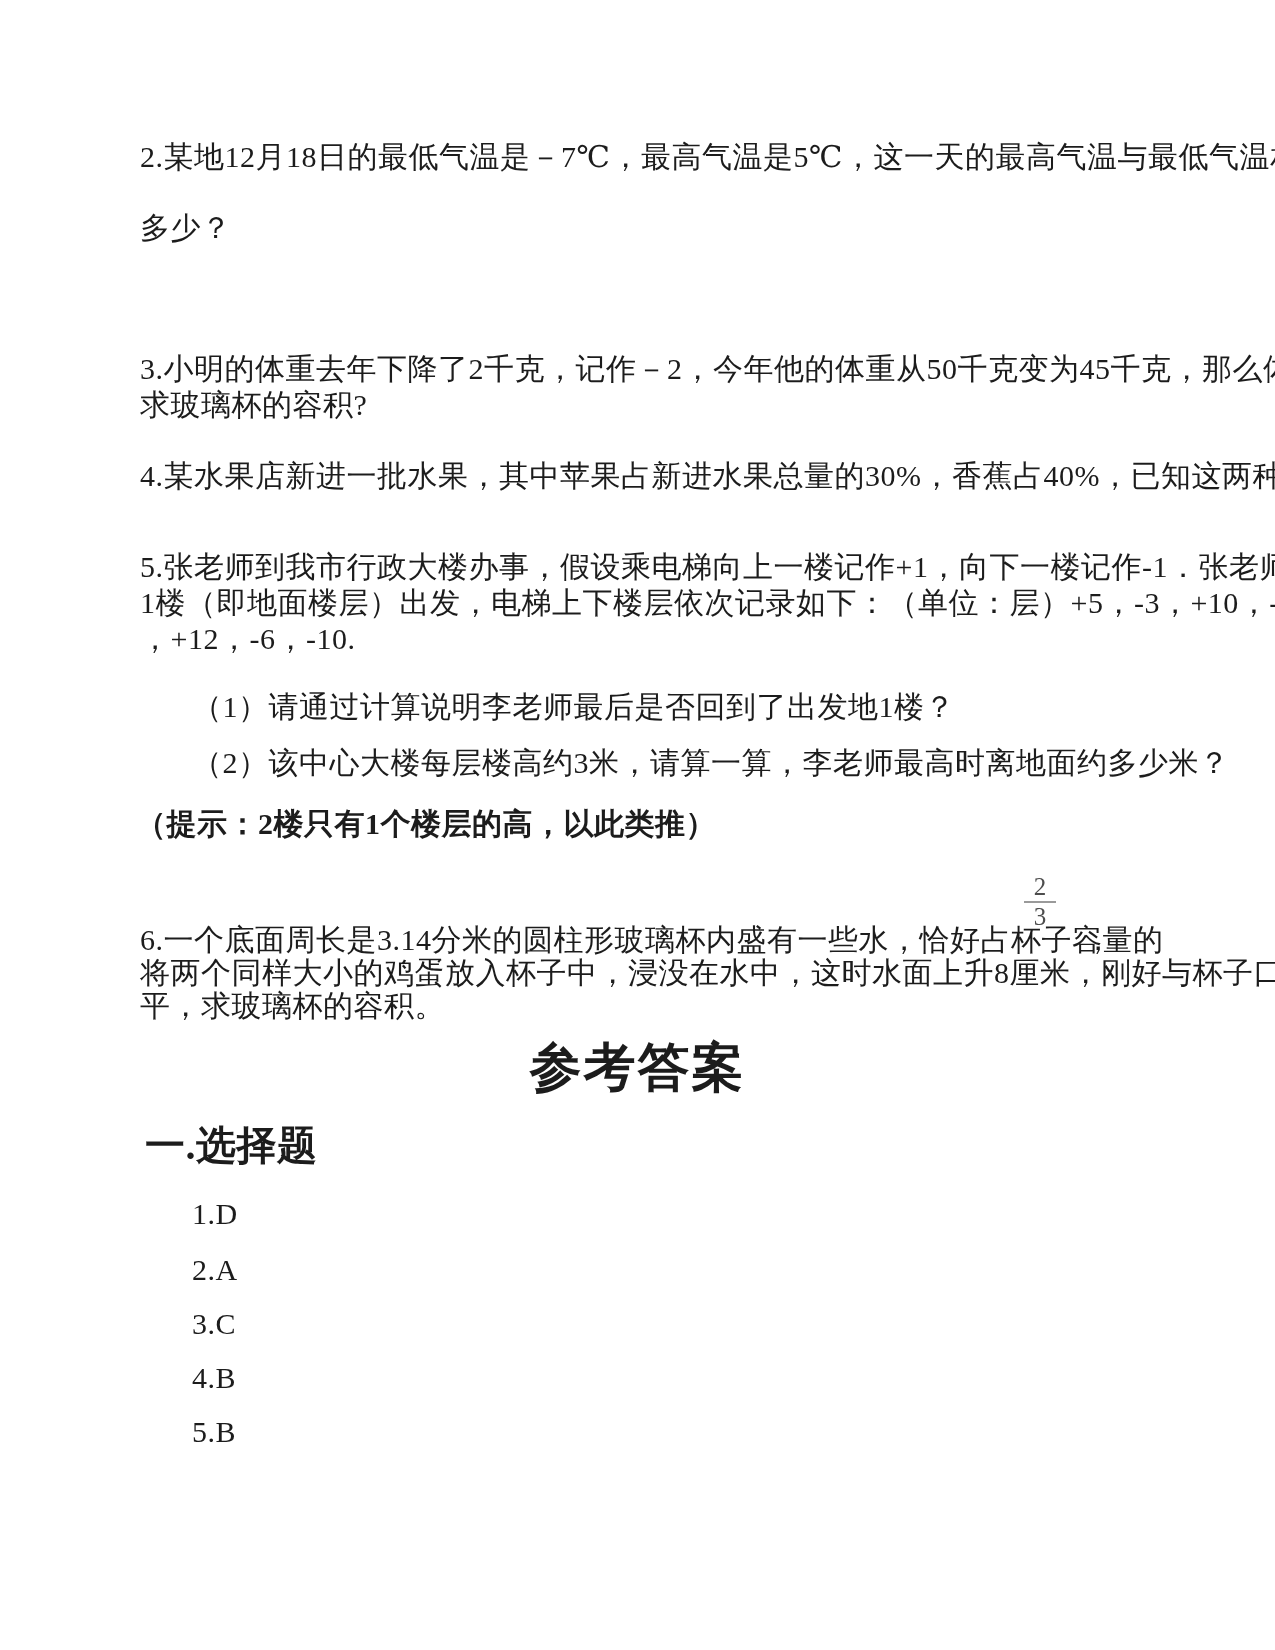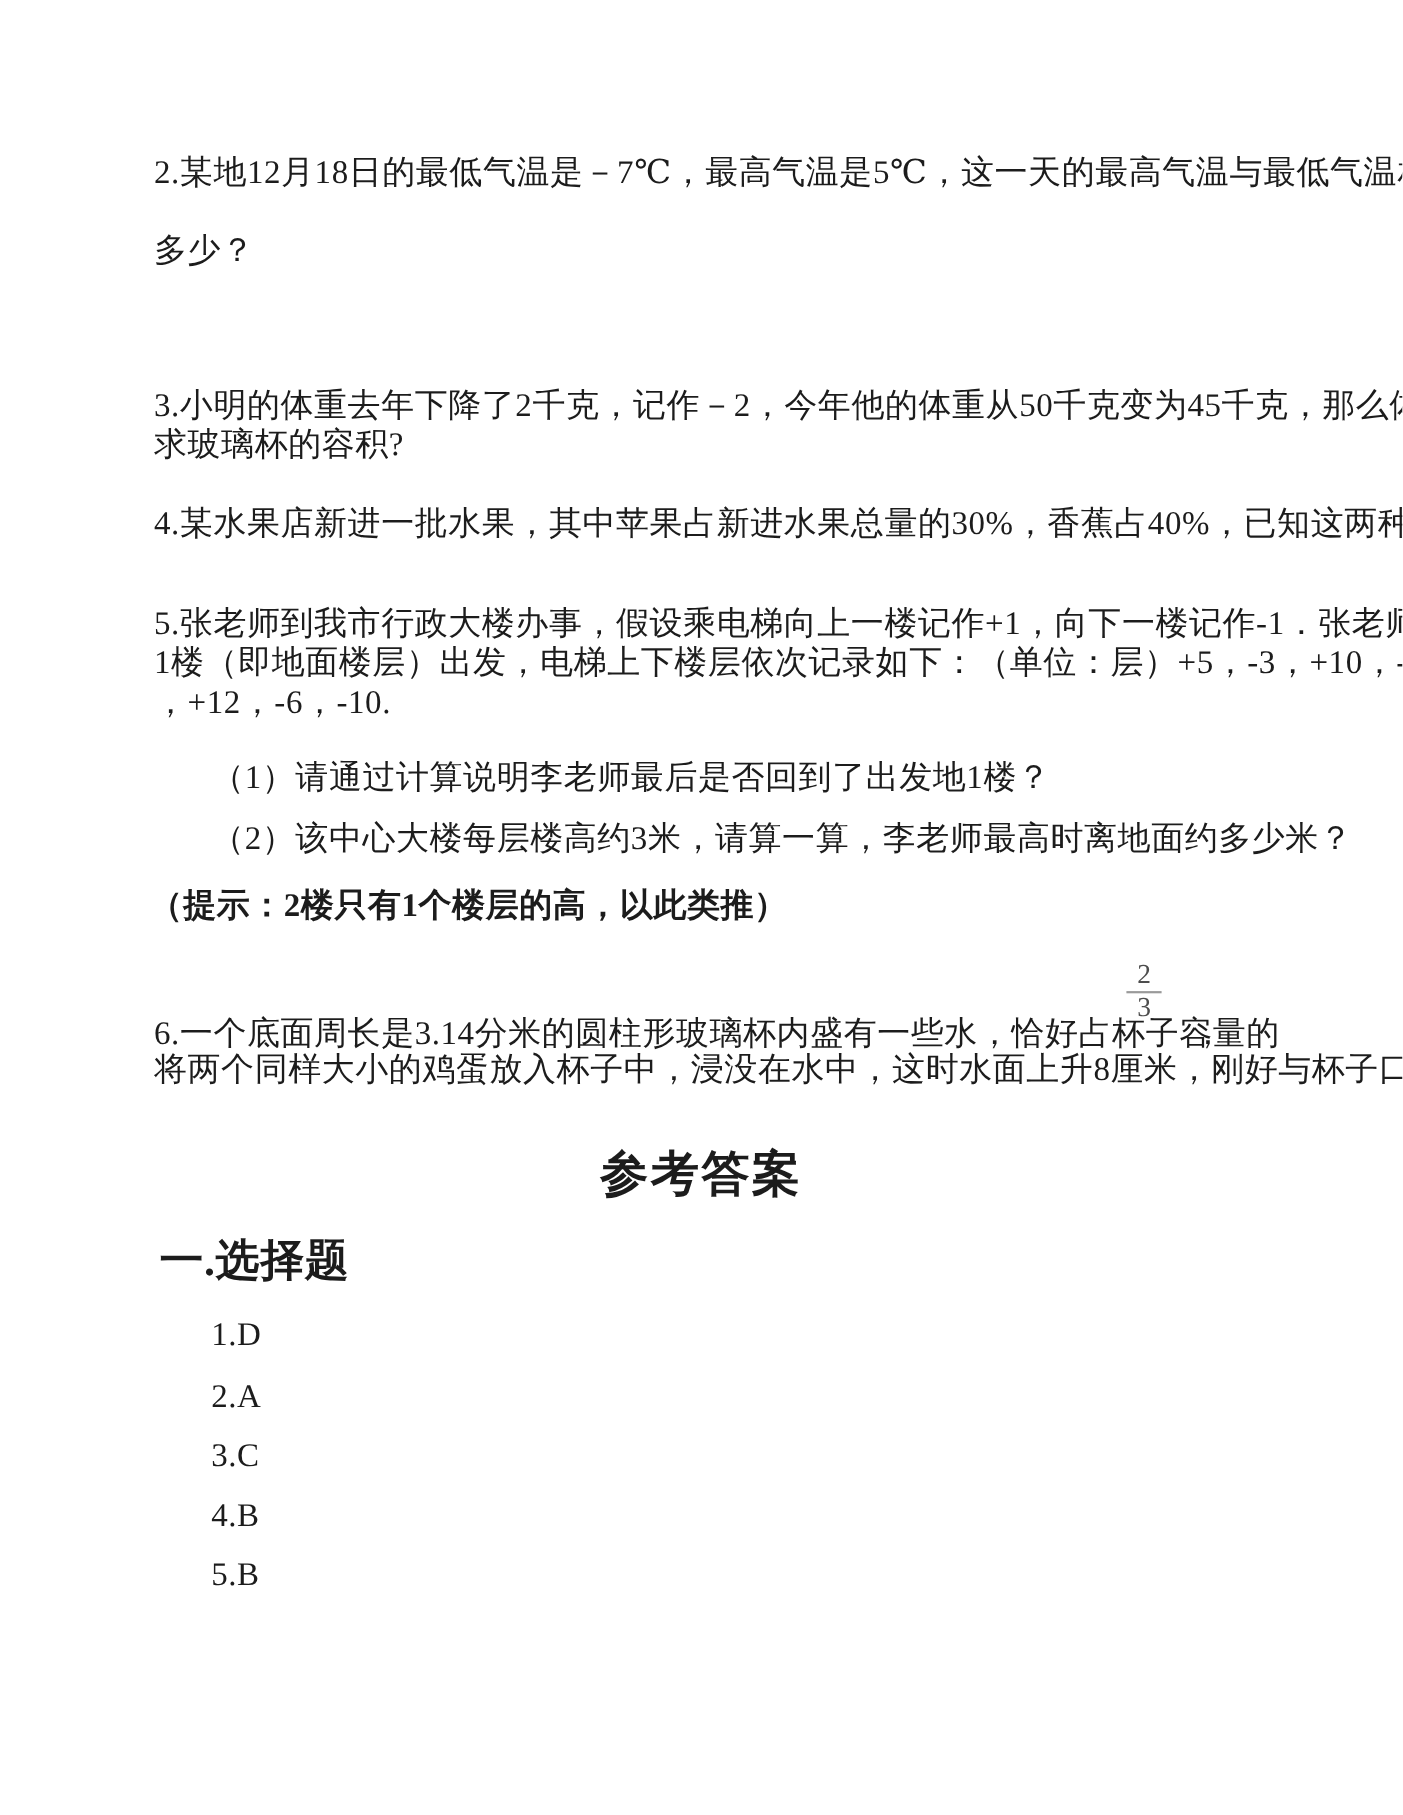--- a/index.html
+++ b/index.html
@@ -24,21 +24,21 @@
     white-space: nowrap;
     letter-spacing: 0.5px;
   }
   .indent { left: 145px; margin-left: 47px; }
   .hint-indent { left: 136px; font-weight: bold; }
   .heading {
     position: absolute;
     left: 0;
     width: 100%;
     text-align: center;
-    font-size: 44px;
+    font-size: 52px;
     font-weight: bold;
     line-height: 46px;
     letter-spacing: 2px;
   }
   .section-title {
     position: absolute;
     left: 145px;
     font-size: 40px;
     font-weight: bold;
     line-height: 35px;
@@ -92,20 +92,21 @@
   <div class="line indent" style="top:745px">（2）该中心大楼每层楼高约3米，请算一算，李老师最高时离地面约多少米？</div>
   <div class="line hint-indent" style="top:806px">（提示：2楼只有1个楼层的高，以此类推）</div>
 
   <div class="fraction">
     <span class="num">2</span>
     <span class="den">3</span>
   </div>
   <div class="line" style="top:922px">6.一个底面周长是3.14分米的圆柱形玻璃杯内盛有一些水，恰好占杯子容量的</div>
   <div class="q6-comma">，</div>
   <div class="line" style="top:955px">将两个同样大小的鸡蛋放入杯子中，浸没在水中，这时水面上升8厘米，刚好与杯子口相</div>
+  <div class="line" style="top:988px">平，求玻璃杯的容积。</div>
 
   <div class="heading" style="top:1045px">参考答案</div>
 
   <div class="section-title" style="top:1128px">一.选择题</div>
 
   <div class="line indent" style="top:1196px">1.D</div>
   <div class="line indent" style="top:1252px">2.A</div>
   <div class="line indent" style="top:1306px">3.C</div>
   <div class="line indent" style="top:1360px">4.B</div>
   <div class="line indent" style="top:1414px">5.B</div>

